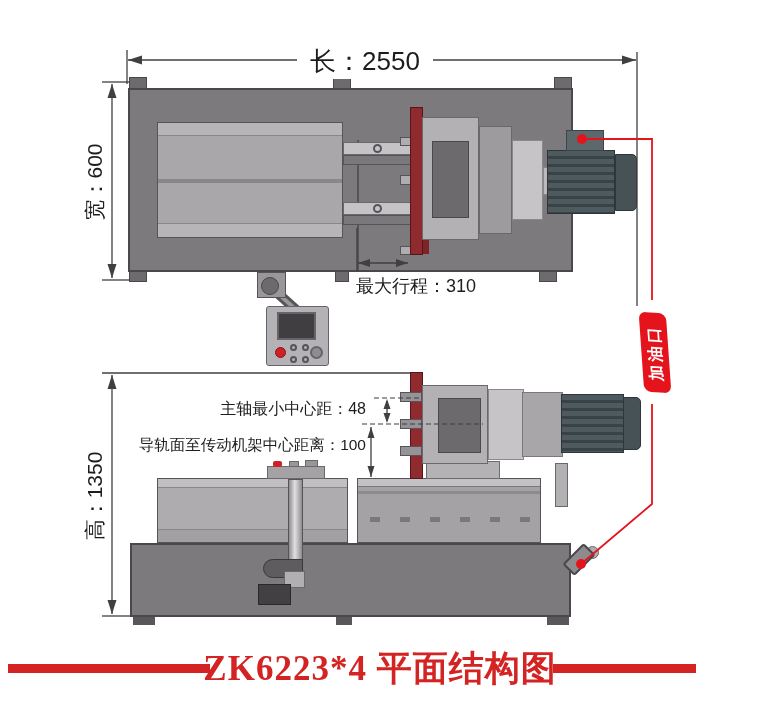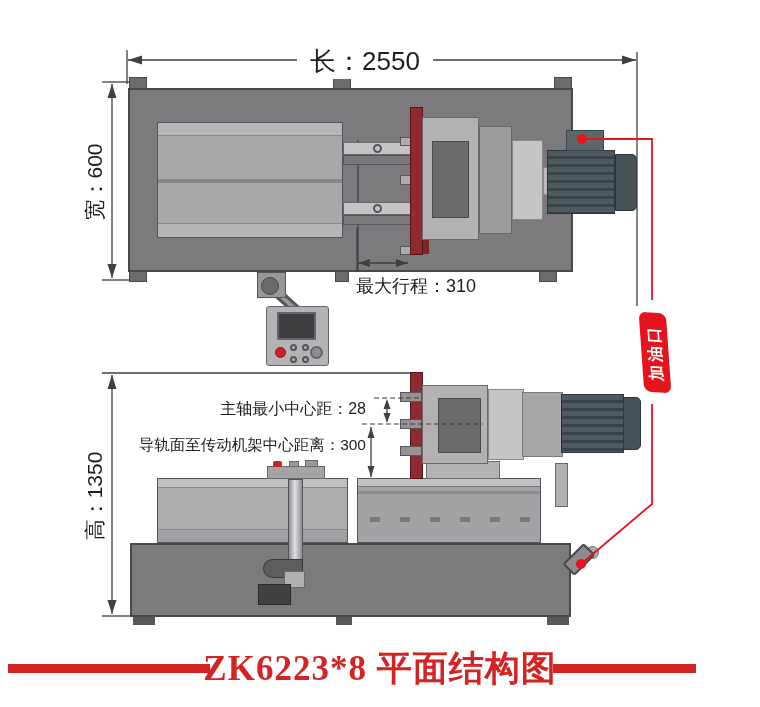--- a/index.html
+++ b/index.html
@@ -162,22 +162,22 @@
 
     <path d="M582,139 H652 V300 M652,404 V504 L581,564" fill="none" stroke="#e5131c" stroke-width="1.8"></path>
     <circle cx="582" cy="139" r="5" fill="#e5131c"></circle>
     <circle cx="581" cy="564" r="5" fill="#e5131c"></circle>
   </svg>
 
   <div class="dim-label" style="left:297px;top:44px;width:136px;text-align:center;font-size:26px;background:#fff;">长：2550</div>
   <div class="dim-label rot" style="left:33px;top:168px;width:124px;text-align:center;font-size:21px;">宽：600</div>
   <div class="dim-label rot" style="left:33px;top:482px;width:124px;text-align:center;font-size:21px;">高：1350</div>
   <div class="dim-label" style="left:356px;top:274px;font-size:18px;">最大行程：310</div>
-  <div class="dim-label" style="left:170px;top:399px;width:196px;text-align:right;font-size:16px;">主轴最小中心距：28</div>
-  <div class="dim-label" style="left:134px;top:435px;width:232px;text-align:right;font-size:15.5px;">导轨面至传动机架中心距离：300</div>
+  <div class="dim-label" style="left:170px;top:399px;width:196px;text-align:right;font-size:16px;">主轴最小中心距：48</div>
+  <div class="dim-label" style="left:134px;top:435px;width:232px;text-align:right;font-size:15.5px;">导轨面至传动机架中心距离：100</div>
 
   <div class="oil-label">加油口</div>
 
   <div class="caption-bar" style="left:8px;top:664px;width:202px;"></div>
   <div class="caption-bar" style="left:553px;top:664px;width:200px;"></div>
-  <div class="caption-title" style="left:170px;top:645px;width:420px;">ZK6223*8 平面结构图</div>
+  <div class="caption-title" style="left:170px;top:645px;width:420px;">ZK6223*4 平面结构图</div>
 
 </div>
 
 </body></html>

